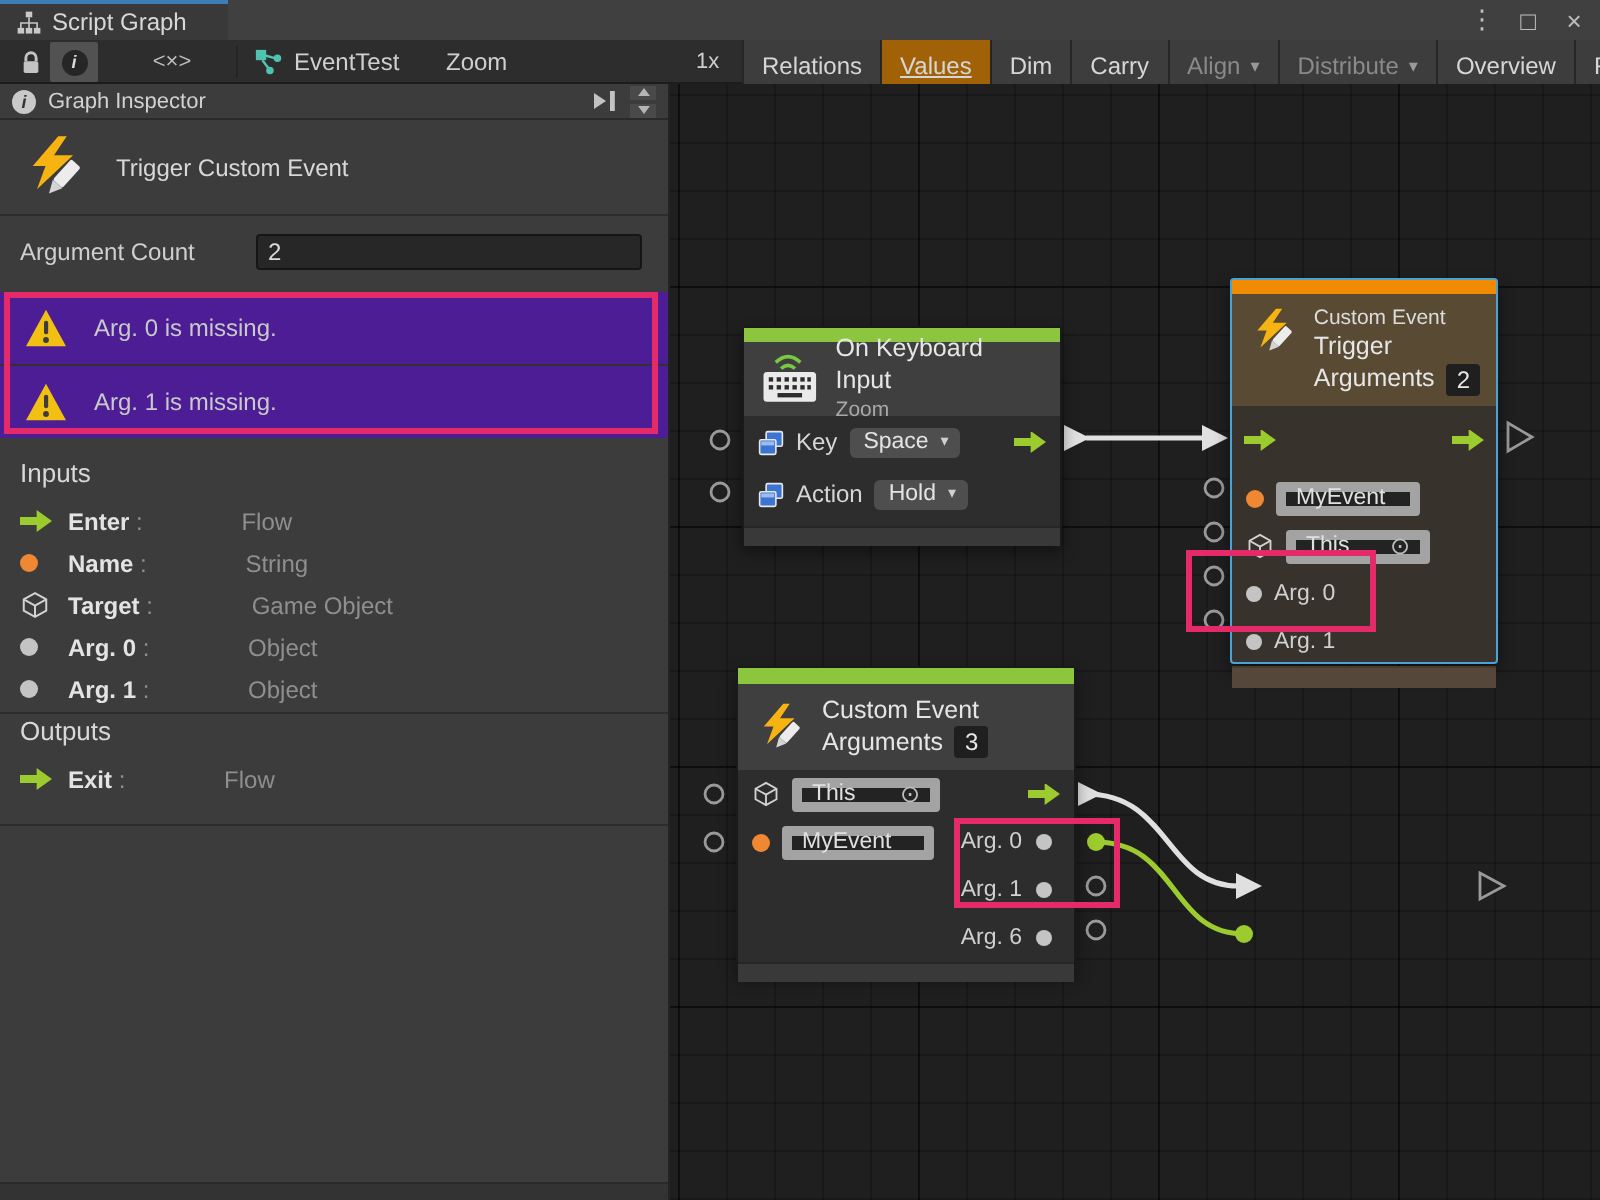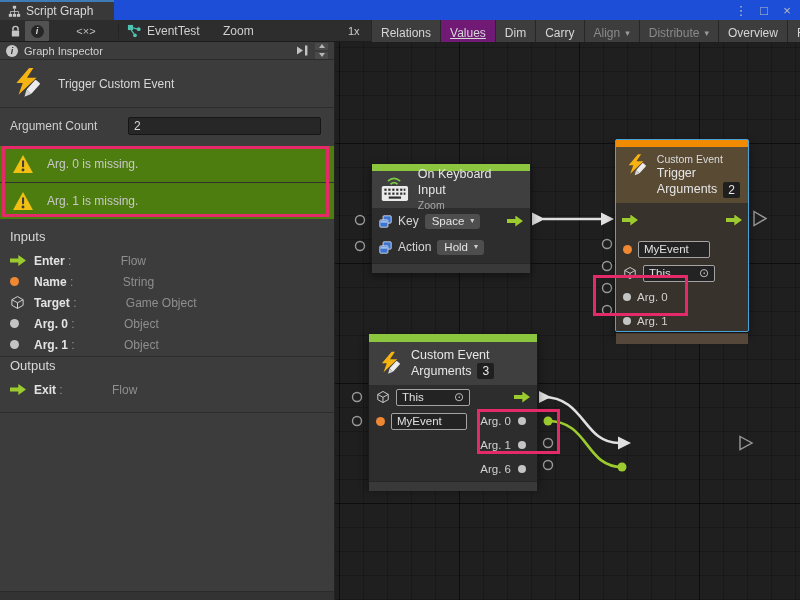--- a/index.html
+++ b/index.html
@@ -1,41 +1,41 @@
 <!DOCTYPE html>
 <html><head>
 <meta charset="utf-8">
 <style>
   * { margin:0; padding:0; box-sizing:border-box; }
   html,body { width:800px; height:600px; overflow:hidden; background:#1f1f1f;
     font-family:"Liberation Sans","DejaVu Sans",sans-serif; }
   #app { position:relative; width:800px; height:600px; color:#d4d4d4; font-size:12px; }
 
   
-  .tabbar { position:absolute; left:0; top:0; width:800px; height:20px; background:#1d4ed8; }
+  .tabbar { position:absolute; left:0; top:0; width:800px; height:20px; background:#404040; }
   .tab { position:absolute; left:0; top:0; width:114px; height:20px; background:#393939;
     border-top:2px solid #3e7cb8; display:flex; align-items:center; gap:5px; padding:0 8px; color:#d8d8d8; }
   .winctl { position:absolute; top:0; height:20px; display:flex; align-items:center; gap:9px; right:6px; color:#bdbdbd; font-size:13px; }
   .winctl span { cursor:default; width:14px; text-align:center; }
 
   
   .toolbar { position:absolute; left:0; top:20px; width:800px; height:22px; background:#2d2d2d; border-bottom:1px solid #1c1c1c; }
   .tbtn { position:absolute; top:1px; height:20px; display:flex; align-items:center; justify-content:center; color:#c9c9c9; }
   .iconbtn { width:24px; }
   .info-btn { background:#525252; border-radius:1px; }
   .icircle { width:13px; height:13px; border-radius:50%; background:#262626; color:#dcdcdc;
     font-size:9px; font-weight:bold; display:flex; align-items:center; justify-content:center; font-style:italic; }
   .tb-sep { position:absolute; left:118px; top:3px; width:1px; height:16px; background:#242424; }
   .tb-label { position:absolute; top:0; height:22px; display:flex; align-items:center; color:#cfcfcf; }
   .slider-track { position:absolute; left:254px; top:30px; width:84px; height:2px; background:#818181; border-radius:1px; }
   .slider-knob { position:absolute; left:331px; top:25px; width:11px; height:11px; border-radius:50%; background:#a9a9a9; }
   .tb-group { position:absolute; left:371px; top:0; height:22px; display:flex; }
   .gbtn { height:26px; display:flex; align-items:center; padding:0 9px; background:#3d3d3d;
     border-left:1px solid #262626; color:#d6d6d6; white-space:nowrap; }
-  .gbtn.on { background:#701a75;text-decoration:underline; }
+  .gbtn.on { background:#a16207;text-decoration:underline; }
   .gbtn.dis { color:#8a8a8a; }
   .caret { font-size:9px; margin-left:5px; color:#9a9a9a; }
 
   
   .inspector { position:absolute; left:0; top:42px; width:335px; height:558px; background:#3c3c3c; border-right:1px solid #232323; }
   .insp-header { position:absolute; left:0; top:0; width:100%; height:18px; border-bottom:1px solid #2a2a2a;
     display:flex; align-items:center; gap:6px; padding:0 6px; font-size:11px; color:#d2d2d2; }
   .icircle2 { width:12px; height:12px; border-radius:50%; background:#c9c9c9; color:#333; font-size:9px;
     font-weight:bold; font-style:italic; display:flex; align-items:center; justify-content:center; }
   .insp-hicons { margin-left:auto; display:flex; gap:4px; align-items:center; }
@@ -44,21 +44,21 @@
   .tri-up { width:0; height:0; border-left:3px solid transparent; border-right:3px solid transparent; border-bottom:4px solid #b5b5b5; }
   .tri-dn { width:0; height:0; border-left:3px solid transparent; border-right:3px solid transparent; border-top:4px solid #b5b5b5; }
   .insp-title { position:absolute; left:0; top:18px; width:100%; height:48px; border-bottom:1px solid #2d2d2d;
     display:flex; align-items:center; gap:14px; padding:0 10px; }
   .insp-title .t { font-size:12px; color:#d8d8d8; }
   .insp-arg { position:absolute; left:0; top:66px; width:100%; height:38px; }
   .insp-arg .lbl { position:absolute; left:10px; top:11px; color:#cfcfcf; }
   .insp-input { position:absolute; left:128px; top:9px; width:193px; height:18px; background:#272727;
     border:1px solid #161616; border-radius:2px; color:#dcdcdc; padding:1px 5px; }
   .warnings { position:absolute; left:0; top:104px; width:100%; height:73px; }
-  .warnrow { height:36px; background:#4d7c0f; display:flex; align-items:center; gap:13px; padding:0 12px; color:#c9c9c9; }
+  .warnrow { height:36px; background:#4c1d95; display:flex; align-items:center; gap:13px; padding:0 12px; color:#c9c9c9; }
   .warnrow + .warnrow { border-top:1px solid #323232; height:37px; }
   .insp-pink { position:absolute; left:2px; top:104px; width:327px; height:71px; border:3px solid #e42a68; pointer-events:none; }
   .sec { position:absolute; left:0; width:100%; }
   .sec-h { font-size:13px; color:#d8d8d8; padding:5px 10px 6px; }
   .iorow { height:21px; display:flex; align-items:center; padding:0 10px; gap:0; }
   .iorow .ic { width:24px; display:flex; align-items:center; }
   .iorow .nm { font-weight:bold; color:#e3e3e3; }
   .iorow .sp { color:#8f8f8f; white-space:pre; }
   .iorow .ty { color:#8f8f8f;margin-left:46px; }
   .insp-bottom { position:absolute; left:0; bottom:0; width:100%; height:9px; background:#333333; border-top:1px solid #2a2a2a; }
@@ -84,21 +84,21 @@
   .nftr { background:#393939; border-top:1px solid #262626; }
   .prow { display:flex; align-items:center; gap:6px; padding:12px 7px; }
   .farr { width:16px; height:11px; background:#9bcb2e;
     clip-path:polygon(0 32%,52% 32%,52% 0,100% 50%,52% 100%,52% 68%,0 68%); }
   .dot { width:9px; height:9px; border-radius:50%; }
   .dot.orange { background:#ef8733; }
   .dot.gray { background:#c4c4c4; }
   .dd { background:#4e4e4e; border-radius:3px; padding:1px 6px 2px 7px; color:#e4e4e4; font-size:11.5px;
     display:flex; align-items:center; gap:6px; }
   .dd .caret { margin:0; font-size:8px; color:#cfcfcf; }
-  .vfield { background:#232323; border:1px solid #a3a3a3; border-radius:2px; color:#e0e0e0;
+  .vfield { background:#232323; border:5px solid #a3a3a3; border-radius:2px; color:#e0e0e0;
     font-size:11.5px; padding:0 5px; height:17px; display:flex; align-items:center; }
   .badge { background:#1f1f1f; border-radius:2px; color:#e8e8e8; padding:0 5px; font-size:12px; line-height:16px; }
   .tpick { margin-left:auto; color:#bdbdbd; font-size:12px; }
 
   .node-keyboard { left:36px; top:121px; width:160px; height:109px; }
   .node-keyboard .nhdr { height:37px; }
   .node-keyboard .prow { height:26px; }
   .node-keyboard .nftr { height:10px; }
 
   .node-trigger { left:280px; top:97px; width:134px; height:193px; border:1px solid #4aa3d8; background:#37322b; }

